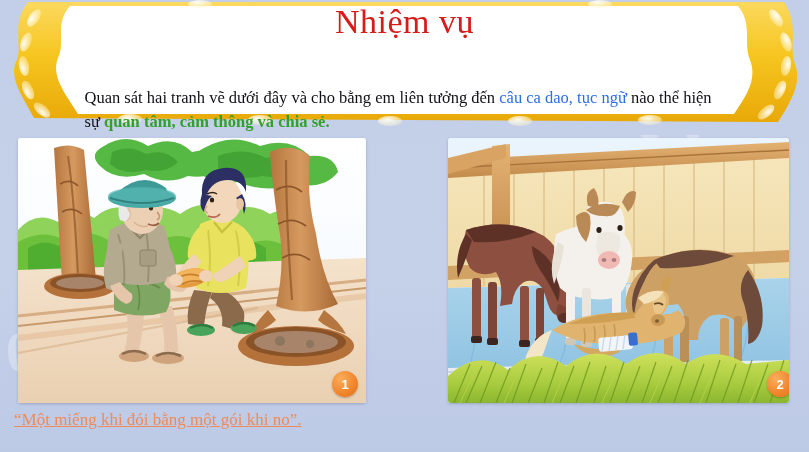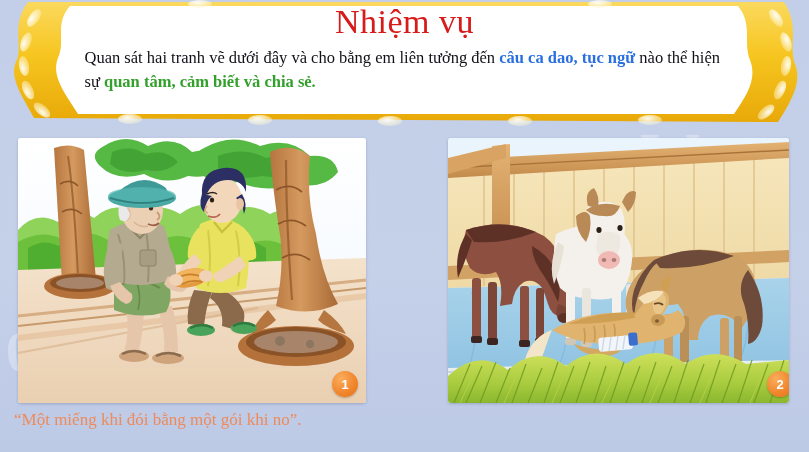--- a/index.html
+++ b/index.html
@@ -12,40 +12,41 @@
   #stage{position:relative;width:809px;height:452px;overflow:hidden;
     background:linear-gradient(180deg,#c3cfe8 0%,#c5d0e9 60%,#bdcae6 100%);}
 
   
   .banner-wrap{position:absolute;left:0;top:0;width:809px;height:126px;}
   .banner-svg{position:absolute;left:0;top:0;}
   .banner-inner{
     position:absolute;left:0;top:0;width:809px;height:126px;
     display:flex;flex-direction:column;align-items:center;
     pointer-events:none;
+    gap:40px;
   }
   .title{
     margin-top:4px;
     color:#d71a1a;
     font-size:34px;
     letter-spacing:.5px;
     line-height:1.05;
     font-family:"Liberation Serif", serif;
     text-shadow:0 1px 0 rgba(255,255,255,.6);
   }
   .body-text{
     margin-top:6px;
     width:640px;
     color:#111018;
     font-size:16.5px;
     line-height:1.5;
     text-align:left;
     font-family:"Liberation Serif", serif;
   }
-  .hl-blue{color:#2a6fe0;font-weight:bold;}
+  .hl-blue{color:#2a6fe0;font-weight:normal;}
   .hl-green{color:#33a02c;font-weight:bold;}
 
   
   .panel{
     position:absolute;
     border-radius:3px;
     overflow:hidden;
     box-shadow:0 1px 3px rgba(60,70,110,.28);
     background:#eaf3fb;
   }
@@ -58,21 +59,21 @@
     background:radial-gradient(circle at 35% 30%,#fbad5c 0%,#f0842a 60%,#e2731c 100%);
     color:#fff;font-size:13px;font-weight:bold;
     display:flex;align-items:center;justify-content:center;
     font-family:"Liberation Sans", sans-serif;
     box-shadow:0 1px 2px rgba(0,0,0,.25);
   }
   #badge1{right:8px;bottom:6px;}
   #badge2{right:-4px;bottom:6px;}
 
   
-  .caption{position:absolute;font-size:17px;font-family:"Liberation Serif", serif;white-space:nowrap;}
+  .caption{position:absolute;font-size:17px;font-family:"Liberation Serif", serif;white-space:nowrap;text-decoration:underline;}
   #caption1{left:14px;top:410px;color:#ef8a5a;}
   #caption2{left:466px;top:415px;color:#1c2a4a;}
 
   
   .watermark{
     position:absolute;color:rgba(255,255,255,.30);
     font-family:"Liberation Serif", serif;font-weight:bold;
     pointer-events:none;user-select:none;
   }
   #wm-left{left:6px;top:320px;font-size:56px;transform:rotate(-4deg);}
@@ -131,21 +132,21 @@
       <ellipse cx="390" cy="121" rx="12" ry="5" fill="url(#dot)"></ellipse>
       <ellipse cx="520" cy="121" rx="12" ry="5" fill="url(#dot)"></ellipse>
       <ellipse cx="650" cy="120" rx="12" ry="5" fill="url(#dot)"></ellipse>
 
       <ellipse cx="200" cy="4" rx="12" ry="4" fill="url(#dot)"></ellipse>
       <ellipse cx="600" cy="4" rx="12" ry="4" fill="url(#dot)"></ellipse>
     </svg>
 
     <div class="banner-inner">
       <div class="title">Nhiệm vụ</div>
-      <div class="body-text"><span>Quan sát hai tranh vẽ dưới đây và cho bằng em liên tưởng đến </span><span class="hl-blue">câu ca dao, tục ngữ</span><span> nào thể hiện sự </span><span class="hl-green">quan tâm, cảm biết và chia sẻ.</span></div>
+      <div class="body-text"><span>Quan sát hai tranh vẽ dưới đây và cho bằng em liên tưởng đến </span><span class="hl-blue">câu ca dao, tục ngữ</span><span> nào thể hiện sự </span><span class="hl-green">quan tâm, cảm thông và chia sẻ.</span></div>
     </div>
   </div>
 
   <div class="panel" id="panel1">
     <svg class="scene" viewBox="0 0 348 265" preserveAspectRatio="none">
       <defs>
         <linearGradient id="sky1" x1="0" y1="0" x2="0" y2="1">
           <stop offset="0%" stop-color="#ffffff"></stop>
           <stop offset="100%" stop-color="#eef6ff"></stop>
         </linearGradient>

